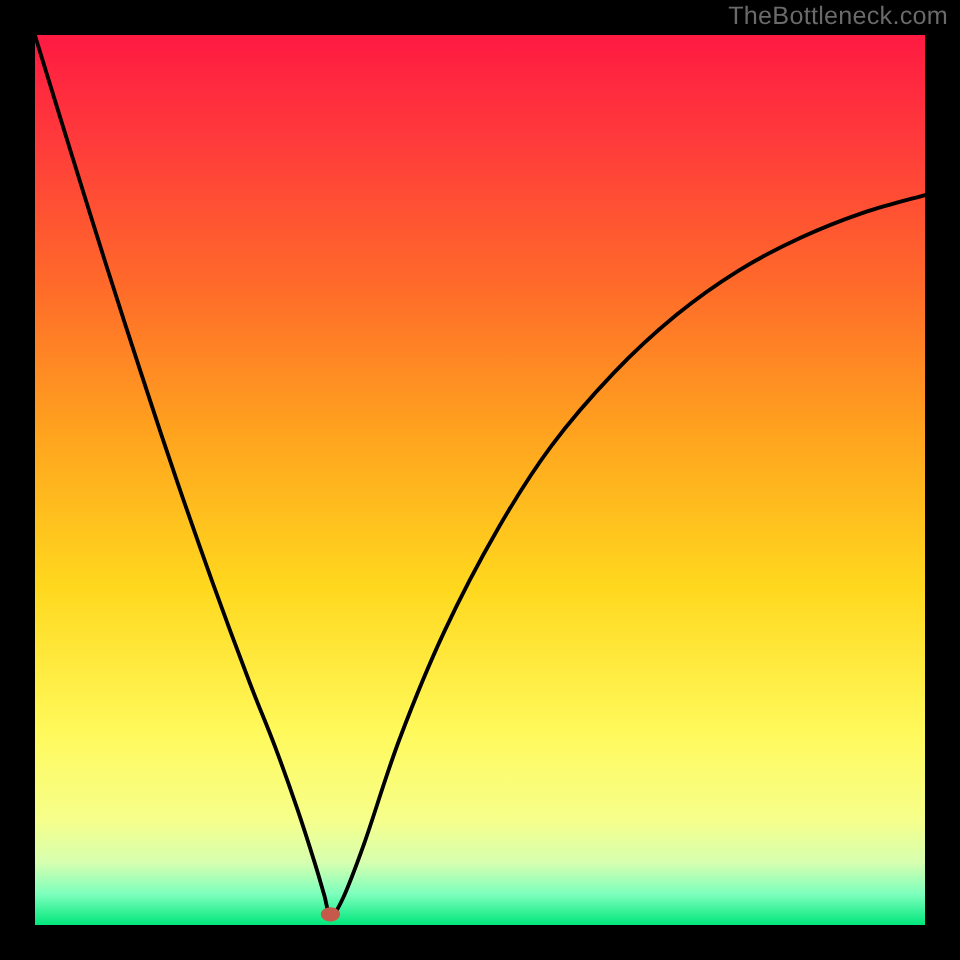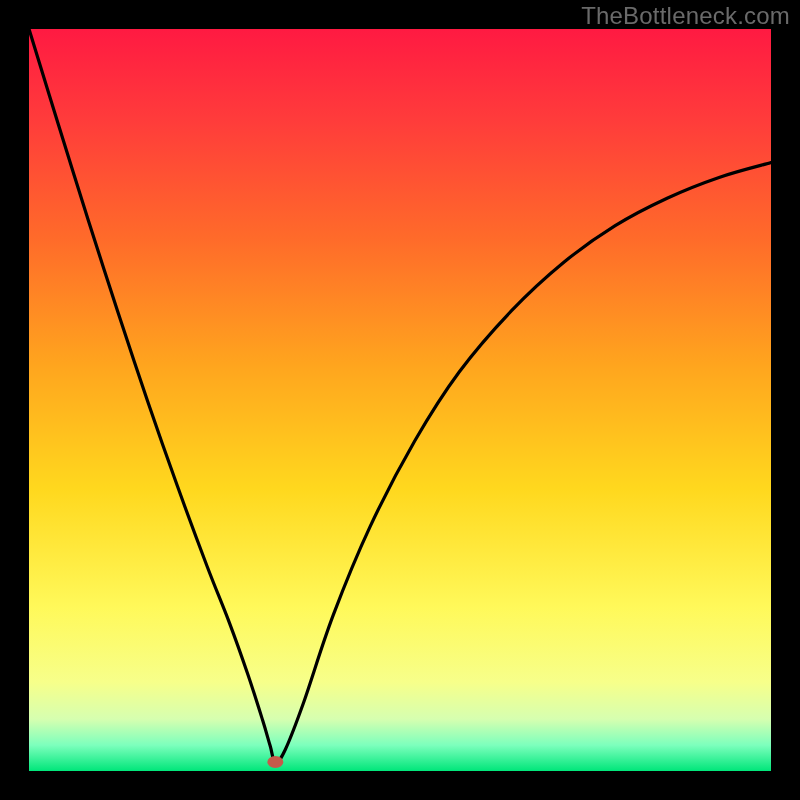--- a/index.html
+++ b/index.html
@@ -15,21 +15,21 @@
     position: relative;
     width: 800px;
     height: 800px;
     background: #000;
   }
   .watermark {
     position: absolute;
     top: 2px;
     right: 10px;
     color: #6a6a6a;
-    font-size: 24px;
+    font-size: 21px;
     font-weight: 500;
     letter-spacing: 0.2px;
     z-index: 5;
   }
   .plot {
     position: absolute;
     left: 29px;
     top: 29px;
     width: 742px;
     height: 742px;

